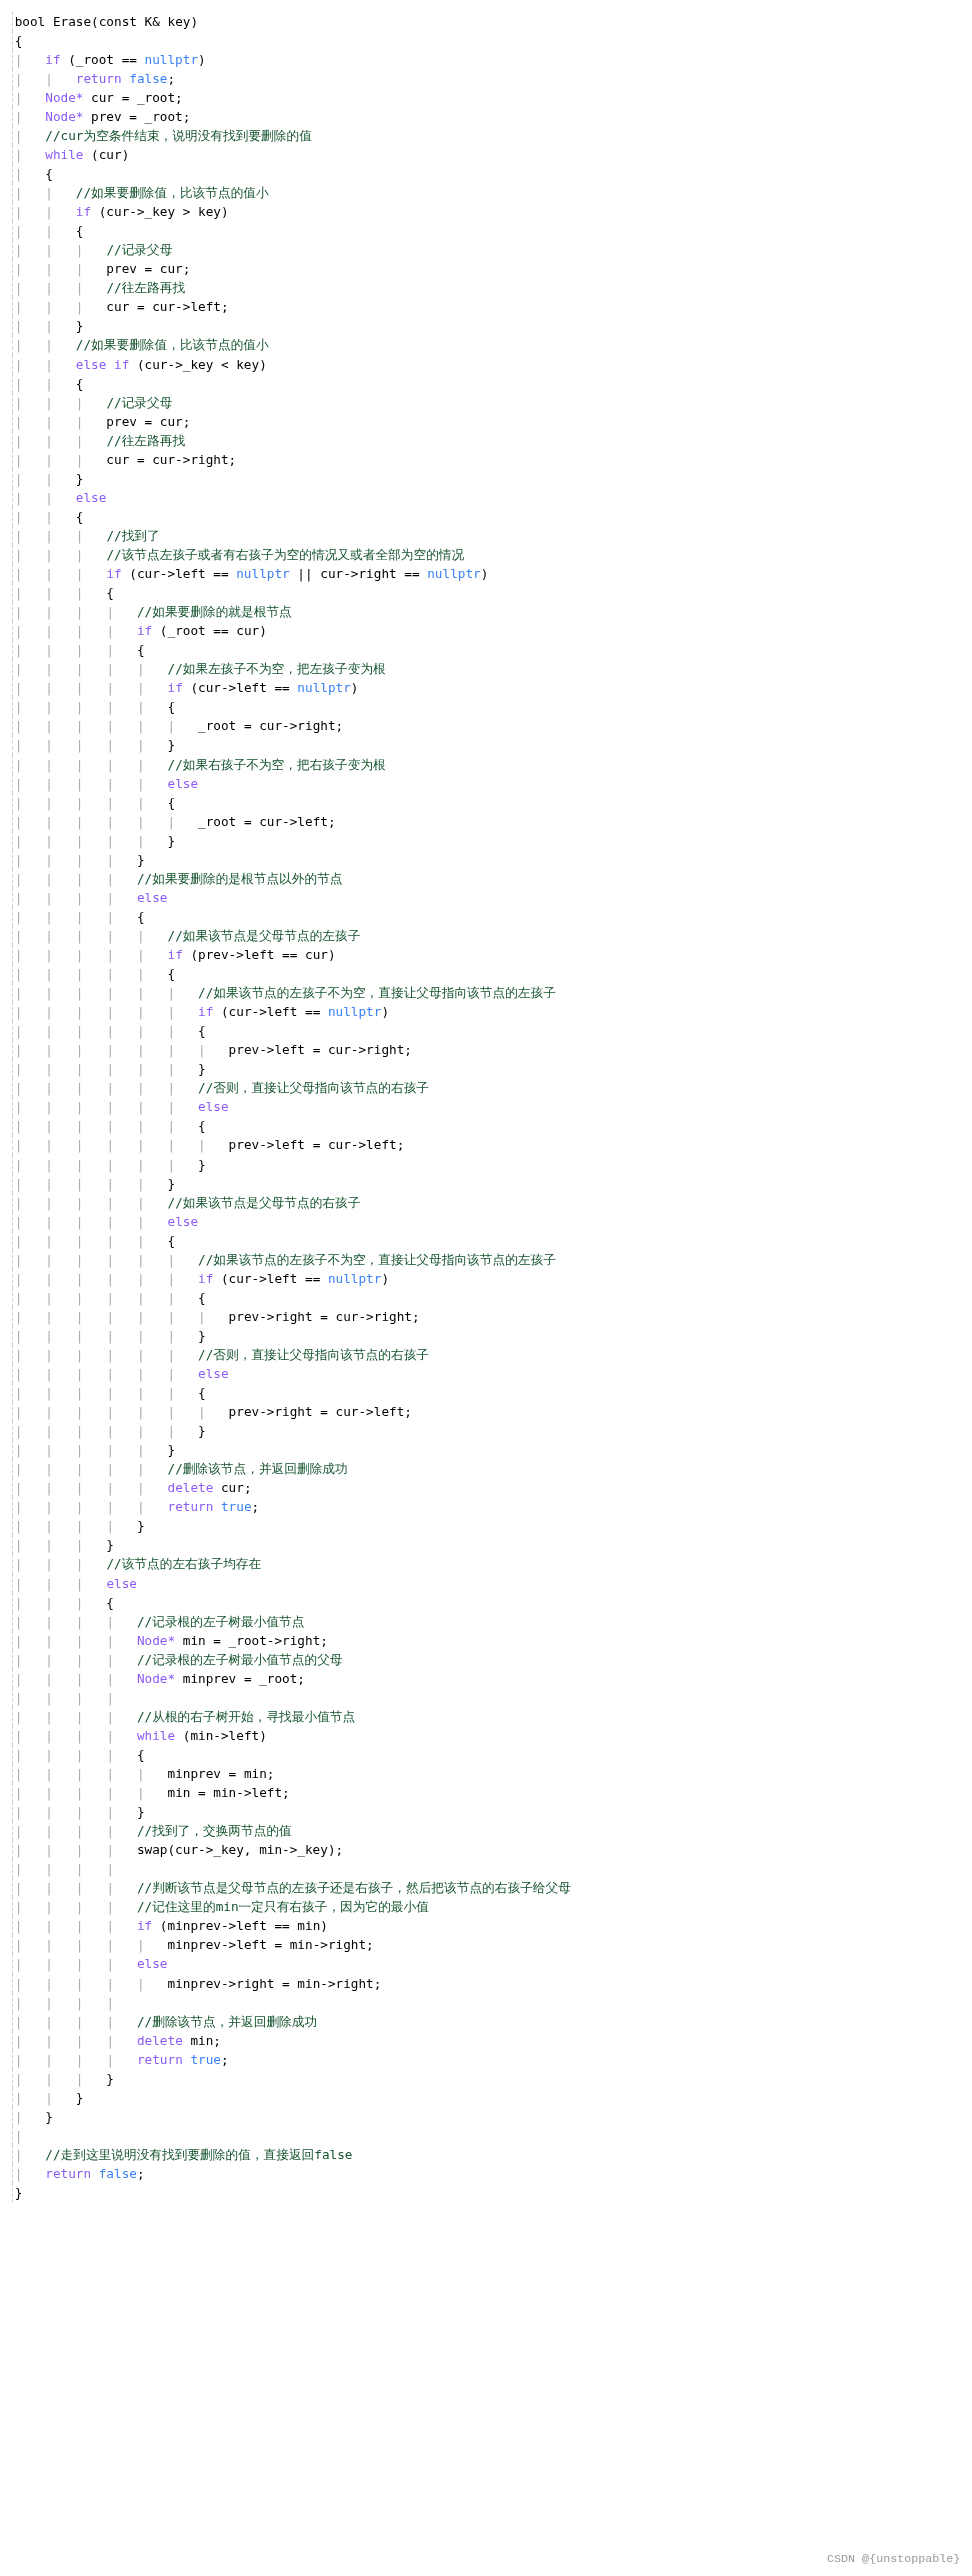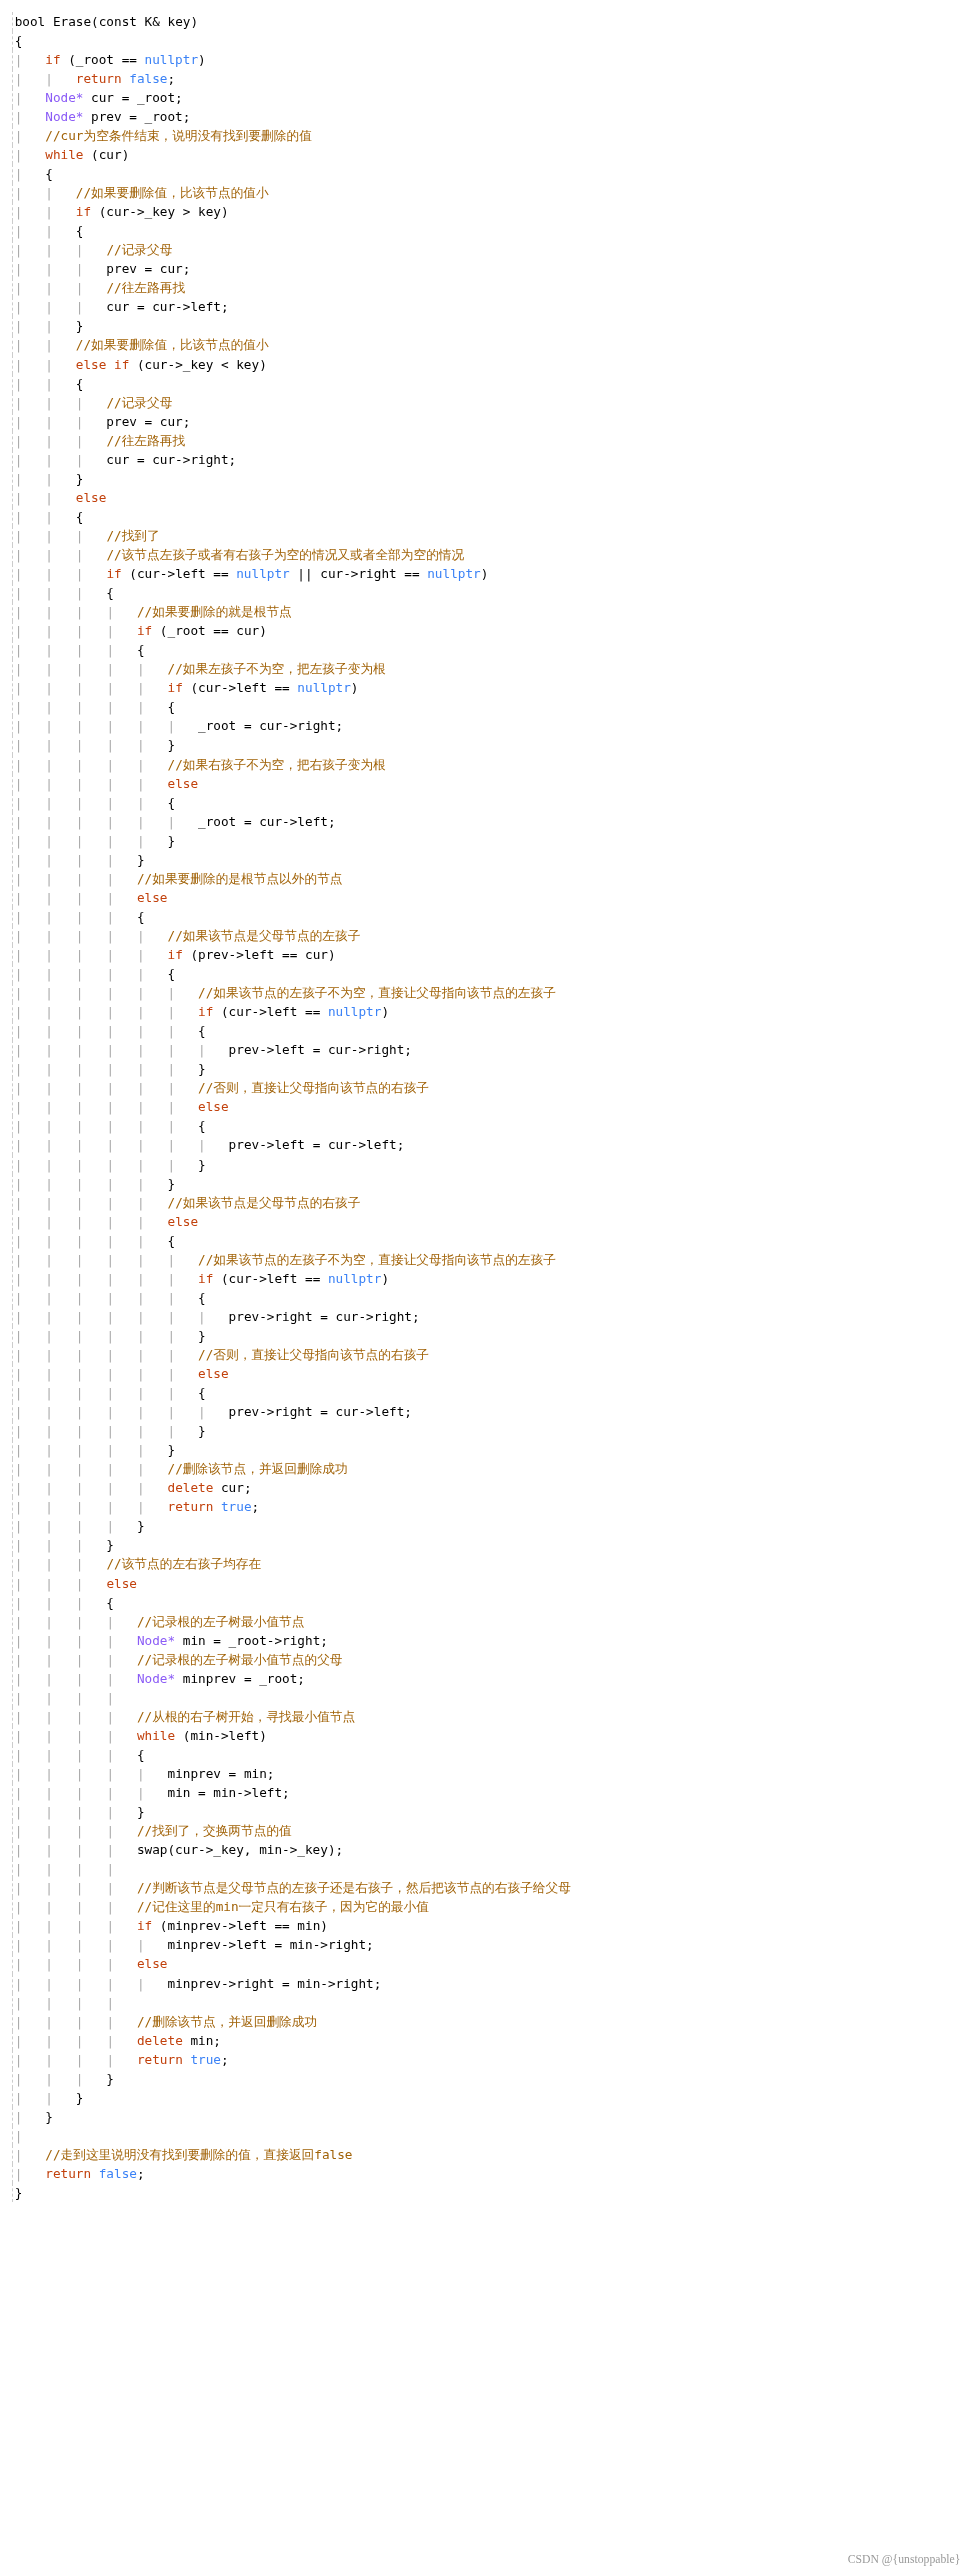--- a/index.html
+++ b/index.html
@@ -1,23 +1,23 @@
 <!DOCTYPE html>
 <html><head>
 <meta charset="utf-8">
 <style>
 body{margin:0;padding:0;font-family:Consolas,Monaco,monospace;font-size:12.7px;line-height:1.5;background:#fff;color:#000}
 .code{padding:11.7px;white-space:pre;position:relative}
 .line{display:block;border-left:1px dashed #ccc;padding-left:2px}
 .k-type{color:#000000}
-.k-key{color:#c2410c}
+.k-key{color:#8b5cf6}
 .k-lit{color:#3b82f6}
-.com{color:#a16207}
+.com{color:#14532d}
 .ptr{color:#8b5cf6}
-.watermark{position:fixed;bottom:7.8px;right:11.7px;color:#999;font-size:11.7px;font-family:Liberation Serif, serif}
+.watermark{position:fixed;bottom:7.8px;right:11.7px;color:#999;font-size:11.7px;font-family:Liberation Mono, monospace}
 .ind{color:#aaa}
 </style>
 </head>
 <body>
 
 <div class="code" id="code-container"><span class="line"><span class="k-type">bool</span> Erase(<span class="k-type">const</span> K&amp; key)</span><span class="line">{</span><span class="line"><span class="ind">|</span>   <span class="k-key">if</span> (_root == <span class="k-lit">nullptr</span>)</span><span class="line"><span class="ind">|</span>   <span class="ind">|</span>   <span class="k-key">return</span> <span class="k-lit">false</span>;</span><span class="line"><span class="ind">|</span>   <span class="ptr">Node*</span> cur = _root;</span><span class="line"><span class="ind">|</span>   <span class="ptr">Node*</span> prev = _root;</span><span class="line"><span class="ind">|</span>   <span class="com">//cur为空条件结束，说明没有找到要删除的值</span></span><span class="line"><span class="ind">|</span>   <span class="k-key">while</span> (cur)</span><span class="line"><span class="ind">|</span>   {</span><span class="line"><span class="ind">|</span>   <span class="ind">|</span>   <span class="com">//如果要删除值，比该节点的值小</span></span><span class="line"><span class="ind">|</span>   <span class="ind">|</span>   <span class="k-key">if</span> (cur-&gt;_key &gt; key)</span><span class="line"><span class="ind">|</span>   <span class="ind">|</span>   {</span><span class="line"><span class="ind">|</span>   <span class="ind">|</span>   <span class="ind">|</span>   <span class="com">//记录父母</span></span><span class="line"><span class="ind">|</span>   <span class="ind">|</span>   <span class="ind">|</span>   prev = cur;</span><span class="line"><span class="ind">|</span>   <span class="ind">|</span>   <span class="ind">|</span>   <span class="com">//往左路再找</span></span><span class="line"><span class="ind">|</span>   <span class="ind">|</span>   <span class="ind">|</span>   cur = cur-&gt;left;</span><span class="line"><span class="ind">|</span>   <span class="ind">|</span>   }</span><span class="line"><span class="ind">|</span>   <span class="ind">|</span>   <span class="com">//如果要删除值，比该节点的值小</span></span><span class="line"><span class="ind">|</span>   <span class="ind">|</span>   <span class="k-key">else</span> <span class="k-key">if</span> (cur-&gt;_key &lt; key)</span><span class="line"><span class="ind">|</span>   <span class="ind">|</span>   {</span><span class="line"><span class="ind">|</span>   <span class="ind">|</span>   <span class="ind">|</span>   <span class="com">//记录父母</span></span><span class="line"><span class="ind">|</span>   <span class="ind">|</span>   <span class="ind">|</span>   prev = cur;</span><span class="line"><span class="ind">|</span>   <span class="ind">|</span>   <span class="ind">|</span>   <span class="com">//往左路再找</span></span><span class="line"><span class="ind">|</span>   <span class="ind">|</span>   <span class="ind">|</span>   cur = cur-&gt;right;</span><span class="line"><span class="ind">|</span>   <span class="ind">|</span>   }</span><span class="line"><span class="ind">|</span>   <span class="ind">|</span>   <span class="k-key">else</span></span><span class="line"><span class="ind">|</span>   <span class="ind">|</span>   {</span><span class="line"><span class="ind">|</span>   <span class="ind">|</span>   <span class="ind">|</span>   <span class="com">//找到了</span></span><span class="line"><span class="ind">|</span>   <span class="ind">|</span>   <span class="ind">|</span>   <span class="com">//该节点左孩子或者有右孩子为空的情况又或者全部为空的情况</span></span><span class="line"><span class="ind">|</span>   <span class="ind">|</span>   <span class="ind">|</span>   <span class="k-key">if</span> (cur-&gt;left == <span class="k-lit">nullptr</span> || cur-&gt;right == <span class="k-lit">nullptr</span>)</span><span class="line"><span class="ind">|</span>   <span class="ind">|</span>   <span class="ind">|</span>   {</span><span class="line"><span class="ind">|</span>   <span class="ind">|</span>   <span class="ind">|</span>   <span class="ind">|</span>   <span class="com">//如果要删除的就是根节点</span></span><span class="line"><span class="ind">|</span>   <span class="ind">|</span>   <span class="ind">|</span>   <span class="ind">|</span>   <span class="k-key">if</span> (_root == cur)</span><span class="line"><span class="ind">|</span>   <span class="ind">|</span>   <span class="ind">|</span>   <span class="ind">|</span>   {</span><span class="line"><span class="ind">|</span>   <span class="ind">|</span>   <span class="ind">|</span>   <span class="ind">|</span>   <span class="ind">|</span>   <span class="com">//如果左孩子不为空，把左孩子变为根</span></span><span class="line"><span class="ind">|</span>   <span class="ind">|</span>   <span class="ind">|</span>   <span class="ind">|</span>   <span class="ind">|</span>   <span class="k-key">if</span> (cur-&gt;left == <span class="k-lit">nullptr</span>)</span><span class="line"><span class="ind">|</span>   <span class="ind">|</span>   <span class="ind">|</span>   <span class="ind">|</span>   <span class="ind">|</span>   {</span><span class="line"><span class="ind">|</span>   <span class="ind">|</span>   <span class="ind">|</span>   <span class="ind">|</span>   <span class="ind">|</span>   <span class="ind">|</span>   _root = cur-&gt;right;</span><span class="line"><span class="ind">|</span>   <span class="ind">|</span>   <span class="ind">|</span>   <span class="ind">|</span>   <span class="ind">|</span>   }</span><span class="line"><span class="ind">|</span>   <span class="ind">|</span>   <span class="ind">|</span>   <span class="ind">|</span>   <span class="ind">|</span>   <span class="com">//如果右孩子不为空，把右孩子变为根</span></span><span class="line"><span class="ind">|</span>   <span class="ind">|</span>   <span class="ind">|</span>   <span class="ind">|</span>   <span class="ind">|</span>   <span class="k-key">else</span></span><span class="line"><span class="ind">|</span>   <span class="ind">|</span>   <span class="ind">|</span>   <span class="ind">|</span>   <span class="ind">|</span>   {</span><span class="line"><span class="ind">|</span>   <span class="ind">|</span>   <span class="ind">|</span>   <span class="ind">|</span>   <span class="ind">|</span>   <span class="ind">|</span>   _root = cur-&gt;left;</span><span class="line"><span class="ind">|</span>   <span class="ind">|</span>   <span class="ind">|</span>   <span class="ind">|</span>   <span class="ind">|</span>   }</span><span class="line"><span class="ind">|</span>   <span class="ind">|</span>   <span class="ind">|</span>   <span class="ind">|</span>   }</span><span class="line"><span class="ind">|</span>   <span class="ind">|</span>   <span class="ind">|</span>   <span class="ind">|</span>   <span class="com">//如果要删除的是根节点以外的节点</span></span><span class="line"><span class="ind">|</span>   <span class="ind">|</span>   <span class="ind">|</span>   <span class="ind">|</span>   <span class="k-key">else</span></span><span class="line"><span class="ind">|</span>   <span class="ind">|</span>   <span class="ind">|</span>   <span class="ind">|</span>   {</span><span class="line"><span class="ind">|</span>   <span class="ind">|</span>   <span class="ind">|</span>   <span class="ind">|</span>   <span class="ind">|</span>   <span class="com">//如果该节点是父母节点的左孩子</span></span><span class="line"><span class="ind">|</span>   <span class="ind">|</span>   <span class="ind">|</span>   <span class="ind">|</span>   <span class="ind">|</span>   <span class="k-key">if</span> (prev-&gt;left == cur)</span><span class="line"><span class="ind">|</span>   <span class="ind">|</span>   <span class="ind">|</span>   <span class="ind">|</span>   <span class="ind">|</span>   {</span><span class="line"><span class="ind">|</span>   <span class="ind">|</span>   <span class="ind">|</span>   <span class="ind">|</span>   <span class="ind">|</span>   <span class="ind">|</span>   <span class="com">//如果该节点的左孩子不为空，直接让父母指向该节点的左孩子</span></span><span class="line"><span class="ind">|</span>   <span class="ind">|</span>   <span class="ind">|</span>   <span class="ind">|</span>   <span class="ind">|</span>   <span class="ind">|</span>   <span class="k-key">if</span> (cur-&gt;left == <span class="k-lit">nullptr</span>)</span><span class="line"><span class="ind">|</span>   <span class="ind">|</span>   <span class="ind">|</span>   <span class="ind">|</span>   <span class="ind">|</span>   <span class="ind">|</span>   {</span><span class="line"><span class="ind">|</span>   <span class="ind">|</span>   <span class="ind">|</span>   <span class="ind">|</span>   <span class="ind">|</span>   <span class="ind">|</span>   <span class="ind">|</span>   prev-&gt;left = cur-&gt;right;</span><span class="line"><span class="ind">|</span>   <span class="ind">|</span>   <span class="ind">|</span>   <span class="ind">|</span>   <span class="ind">|</span>   <span class="ind">|</span>   }</span><span class="line"><span class="ind">|</span>   <span class="ind">|</span>   <span class="ind">|</span>   <span class="ind">|</span>   <span class="ind">|</span>   <span class="ind">|</span>   <span class="com">//否则，直接让父母指向该节点的右孩子</span></span><span class="line"><span class="ind">|</span>   <span class="ind">|</span>   <span class="ind">|</span>   <span class="ind">|</span>   <span class="ind">|</span>   <span class="ind">|</span>   <span class="k-key">else</span></span><span class="line"><span class="ind">|</span>   <span class="ind">|</span>   <span class="ind">|</span>   <span class="ind">|</span>   <span class="ind">|</span>   <span class="ind">|</span>   {</span><span class="line"><span class="ind">|</span>   <span class="ind">|</span>   <span class="ind">|</span>   <span class="ind">|</span>   <span class="ind">|</span>   <span class="ind">|</span>   <span class="ind">|</span>   prev-&gt;left = cur-&gt;left;</span><span class="line"><span class="ind">|</span>   <span class="ind">|</span>   <span class="ind">|</span>   <span class="ind">|</span>   <span class="ind">|</span>   <span class="ind">|</span>   }</span><span class="line"><span class="ind">|</span>   <span class="ind">|</span>   <span class="ind">|</span>   <span class="ind">|</span>   <span class="ind">|</span>   }</span><span class="line"><span class="ind">|</span>   <span class="ind">|</span>   <span class="ind">|</span>   <span class="ind">|</span>   <span class="ind">|</span>   <span class="com">//如果该节点是父母节点的右孩子</span></span><span class="line"><span class="ind">|</span>   <span class="ind">|</span>   <span class="ind">|</span>   <span class="ind">|</span>   <span class="ind">|</span>   <span class="k-key">else</span></span><span class="line"><span class="ind">|</span>   <span class="ind">|</span>   <span class="ind">|</span>   <span class="ind">|</span>   <span class="ind">|</span>   {</span><span class="line"><span class="ind">|</span>   <span class="ind">|</span>   <span class="ind">|</span>   <span class="ind">|</span>   <span class="ind">|</span>   <span class="ind">|</span>   <span class="com">//如果该节点的左孩子不为空，直接让父母指向该节点的左孩子</span></span><span class="line"><span class="ind">|</span>   <span class="ind">|</span>   <span class="ind">|</span>   <span class="ind">|</span>   <span class="ind">|</span>   <span class="ind">|</span>   <span class="k-key">if</span> (cur-&gt;left == <span class="k-lit">nullptr</span>)</span><span class="line"><span class="ind">|</span>   <span class="ind">|</span>   <span class="ind">|</span>   <span class="ind">|</span>   <span class="ind">|</span>   <span class="ind">|</span>   {</span><span class="line"><span class="ind">|</span>   <span class="ind">|</span>   <span class="ind">|</span>   <span class="ind">|</span>   <span class="ind">|</span>   <span class="ind">|</span>   <span class="ind">|</span>   prev-&gt;right = cur-&gt;right;</span><span class="line"><span class="ind">|</span>   <span class="ind">|</span>   <span class="ind">|</span>   <span class="ind">|</span>   <span class="ind">|</span>   <span class="ind">|</span>   }</span><span class="line"><span class="ind">|</span>   <span class="ind">|</span>   <span class="ind">|</span>   <span class="ind">|</span>   <span class="ind">|</span>   <span class="ind">|</span>   <span class="com">//否则，直接让父母指向该节点的右孩子</span></span><span class="line"><span class="ind">|</span>   <span class="ind">|</span>   <span class="ind">|</span>   <span class="ind">|</span>   <span class="ind">|</span>   <span class="ind">|</span>   <span class="k-key">else</span></span><span class="line"><span class="ind">|</span>   <span class="ind">|</span>   <span class="ind">|</span>   <span class="ind">|</span>   <span class="ind">|</span>   <span class="ind">|</span>   {</span><span class="line"><span class="ind">|</span>   <span class="ind">|</span>   <span class="ind">|</span>   <span class="ind">|</span>   <span class="ind">|</span>   <span class="ind">|</span>   <span class="ind">|</span>   prev-&gt;right = cur-&gt;left;</span><span class="line"><span class="ind">|</span>   <span class="ind">|</span>   <span class="ind">|</span>   <span class="ind">|</span>   <span class="ind">|</span>   <span class="ind">|</span>   }</span><span class="line"><span class="ind">|</span>   <span class="ind">|</span>   <span class="ind">|</span>   <span class="ind">|</span>   <span class="ind">|</span>   }</span><span class="line"><span class="ind">|</span>   <span class="ind">|</span>   <span class="ind">|</span>   <span class="ind">|</span>   <span class="ind">|</span>   <span class="com">//删除该节点，并返回删除成功</span></span><span class="line"><span class="ind">|</span>   <span class="ind">|</span>   <span class="ind">|</span>   <span class="ind">|</span>   <span class="ind">|</span>   <span class="k-key">delete</span> cur;</span><span class="line"><span class="ind">|</span>   <span class="ind">|</span>   <span class="ind">|</span>   <span class="ind">|</span>   <span class="ind">|</span>   <span class="k-key">return</span> <span class="k-lit">true</span>;</span><span class="line"><span class="ind">|</span>   <span class="ind">|</span>   <span class="ind">|</span>   <span class="ind">|</span>   }</span><span class="line"><span class="ind">|</span>   <span class="ind">|</span>   <span class="ind">|</span>   }</span><span class="line"><span class="ind">|</span>   <span class="ind">|</span>   <span class="ind">|</span>   <span class="com">//该节点的左右孩子均存在</span></span><span class="line"><span class="ind">|</span>   <span class="ind">|</span>   <span class="ind">|</span>   <span class="k-key">else</span></span><span class="line"><span class="ind">|</span>   <span class="ind">|</span>   <span class="ind">|</span>   {</span><span class="line"><span class="ind">|</span>   <span class="ind">|</span>   <span class="ind">|</span>   <span class="ind">|</span>   <span class="com">//记录根的左子树最小值节点</span></span><span class="line"><span class="ind">|</span>   <span class="ind">|</span>   <span class="ind">|</span>   <span class="ind">|</span>   <span class="ptr">Node*</span> min = _root-&gt;right;</span><span class="line"><span class="ind">|</span>   <span class="ind">|</span>   <span class="ind">|</span>   <span class="ind">|</span>   <span class="com">//记录根的左子树最小值节点的父母</span></span><span class="line"><span class="ind">|</span>   <span class="ind">|</span>   <span class="ind">|</span>   <span class="ind">|</span>   <span class="ptr">Node*</span> minprev = _root;</span><span class="line"><span class="ind">|</span>   <span class="ind">|</span>   <span class="ind">|</span>   <span class="ind">|</span>   </span><span class="line"><span class="ind">|</span>   <span class="ind">|</span>   <span class="ind">|</span>   <span class="ind">|</span>   <span class="com">//从根的右子树开始，寻找最小值节点</span></span><span class="line"><span class="ind">|</span>   <span class="ind">|</span>   <span class="ind">|</span>   <span class="ind">|</span>   <span class="k-key">while</span> (min-&gt;left)</span><span class="line"><span class="ind">|</span>   <span class="ind">|</span>   <span class="ind">|</span>   <span class="ind">|</span>   {</span><span class="line"><span class="ind">|</span>   <span class="ind">|</span>   <span class="ind">|</span>   <span class="ind">|</span>   <span class="ind">|</span>   minprev = min;</span><span class="line"><span class="ind">|</span>   <span class="ind">|</span>   <span class="ind">|</span>   <span class="ind">|</span>   <span class="ind">|</span>   min = min-&gt;left;</span><span class="line"><span class="ind">|</span>   <span class="ind">|</span>   <span class="ind">|</span>   <span class="ind">|</span>   }</span><span class="line"><span class="ind">|</span>   <span class="ind">|</span>   <span class="ind">|</span>   <span class="ind">|</span>   <span class="com">//找到了，交换两节点的值</span></span><span class="line"><span class="ind">|</span>   <span class="ind">|</span>   <span class="ind">|</span>   <span class="ind">|</span>   swap(cur-&gt;_key, min-&gt;_key);</span><span class="line"><span class="ind">|</span>   <span class="ind">|</span>   <span class="ind">|</span>   <span class="ind">|</span>   </span><span class="line"><span class="ind">|</span>   <span class="ind">|</span>   <span class="ind">|</span>   <span class="ind">|</span>   <span class="com">//判断该节点是父母节点的左孩子还是右孩子，然后把该节点的右孩子给父母</span></span><span class="line"><span class="ind">|</span>   <span class="ind">|</span>   <span class="ind">|</span>   <span class="ind">|</span>   <span class="com">//记住这里的min一定只有右孩子，因为它的最小值</span></span><span class="line"><span class="ind">|</span>   <span class="ind">|</span>   <span class="ind">|</span>   <span class="ind">|</span>   <span class="k-key">if</span> (minprev-&gt;left == min)</span><span class="line"><span class="ind">|</span>   <span class="ind">|</span>   <span class="ind">|</span>   <span class="ind">|</span>   <span class="ind">|</span>   minprev-&gt;left = min-&gt;right;</span><span class="line"><span class="ind">|</span>   <span class="ind">|</span>   <span class="ind">|</span>   <span class="ind">|</span>   <span class="k-key">else</span></span><span class="line"><span class="ind">|</span>   <span class="ind">|</span>   <span class="ind">|</span>   <span class="ind">|</span>   <span class="ind">|</span>   minprev-&gt;right = min-&gt;right;</span><span class="line"><span class="ind">|</span>   <span class="ind">|</span>   <span class="ind">|</span>   <span class="ind">|</span>   </span><span class="line"><span class="ind">|</span>   <span class="ind">|</span>   <span class="ind">|</span>   <span class="ind">|</span>   <span class="com">//删除该节点，并返回删除成功</span></span><span class="line"><span class="ind">|</span>   <span class="ind">|</span>   <span class="ind">|</span>   <span class="ind">|</span>   <span class="k-key">delete</span> min;</span><span class="line"><span class="ind">|</span>   <span class="ind">|</span>   <span class="ind">|</span>   <span class="ind">|</span>   <span class="k-key">return</span> <span class="k-lit">true</span>;</span><span class="line"><span class="ind">|</span>   <span class="ind">|</span>   <span class="ind">|</span>   }</span><span class="line"><span class="ind">|</span>   <span class="ind">|</span>   }</span><span class="line"><span class="ind">|</span>   }</span><span class="line"><span class="ind">|</span>   </span><span class="line"><span class="ind">|</span>   <span class="com">//走到这里说明没有找到要删除的值，直接返回false</span></span><span class="line"><span class="ind">|</span>   <span class="k-key">return</span> <span class="k-lit">false</span>;</span><span class="line">}</span></div>
 <div class="watermark">CSDN @{unstoppable}</div>
 
 
 </body></html>

